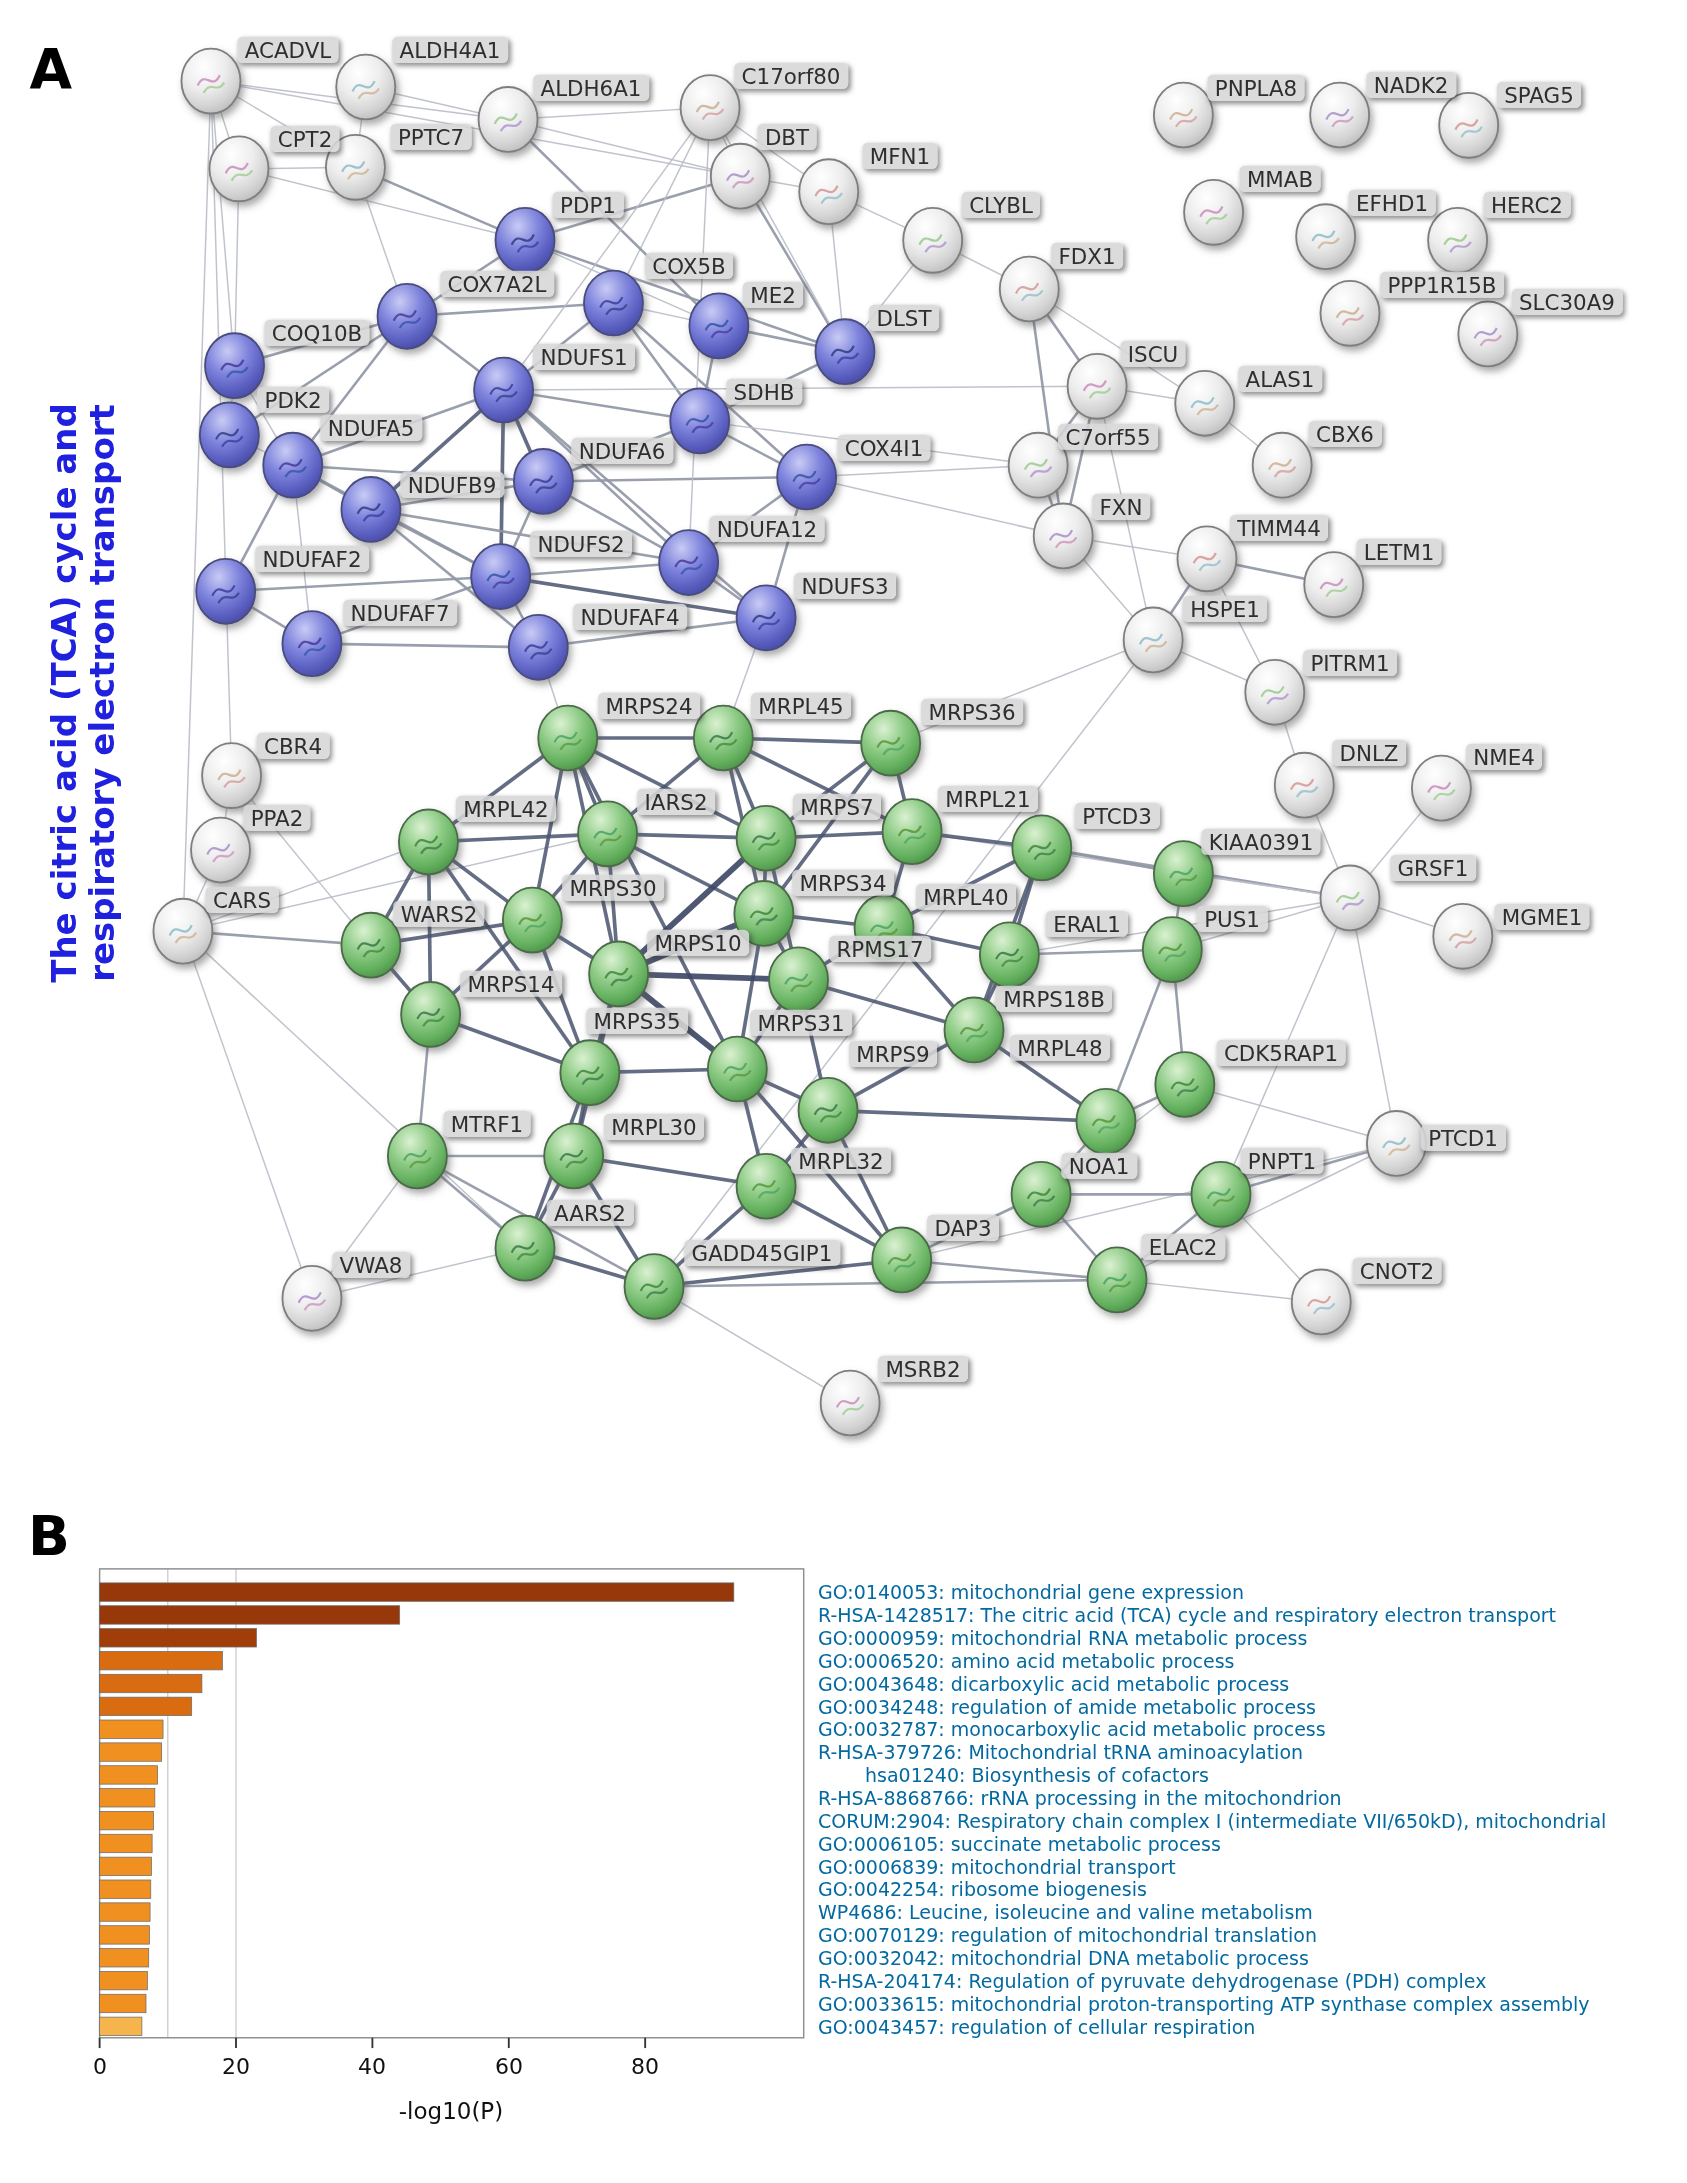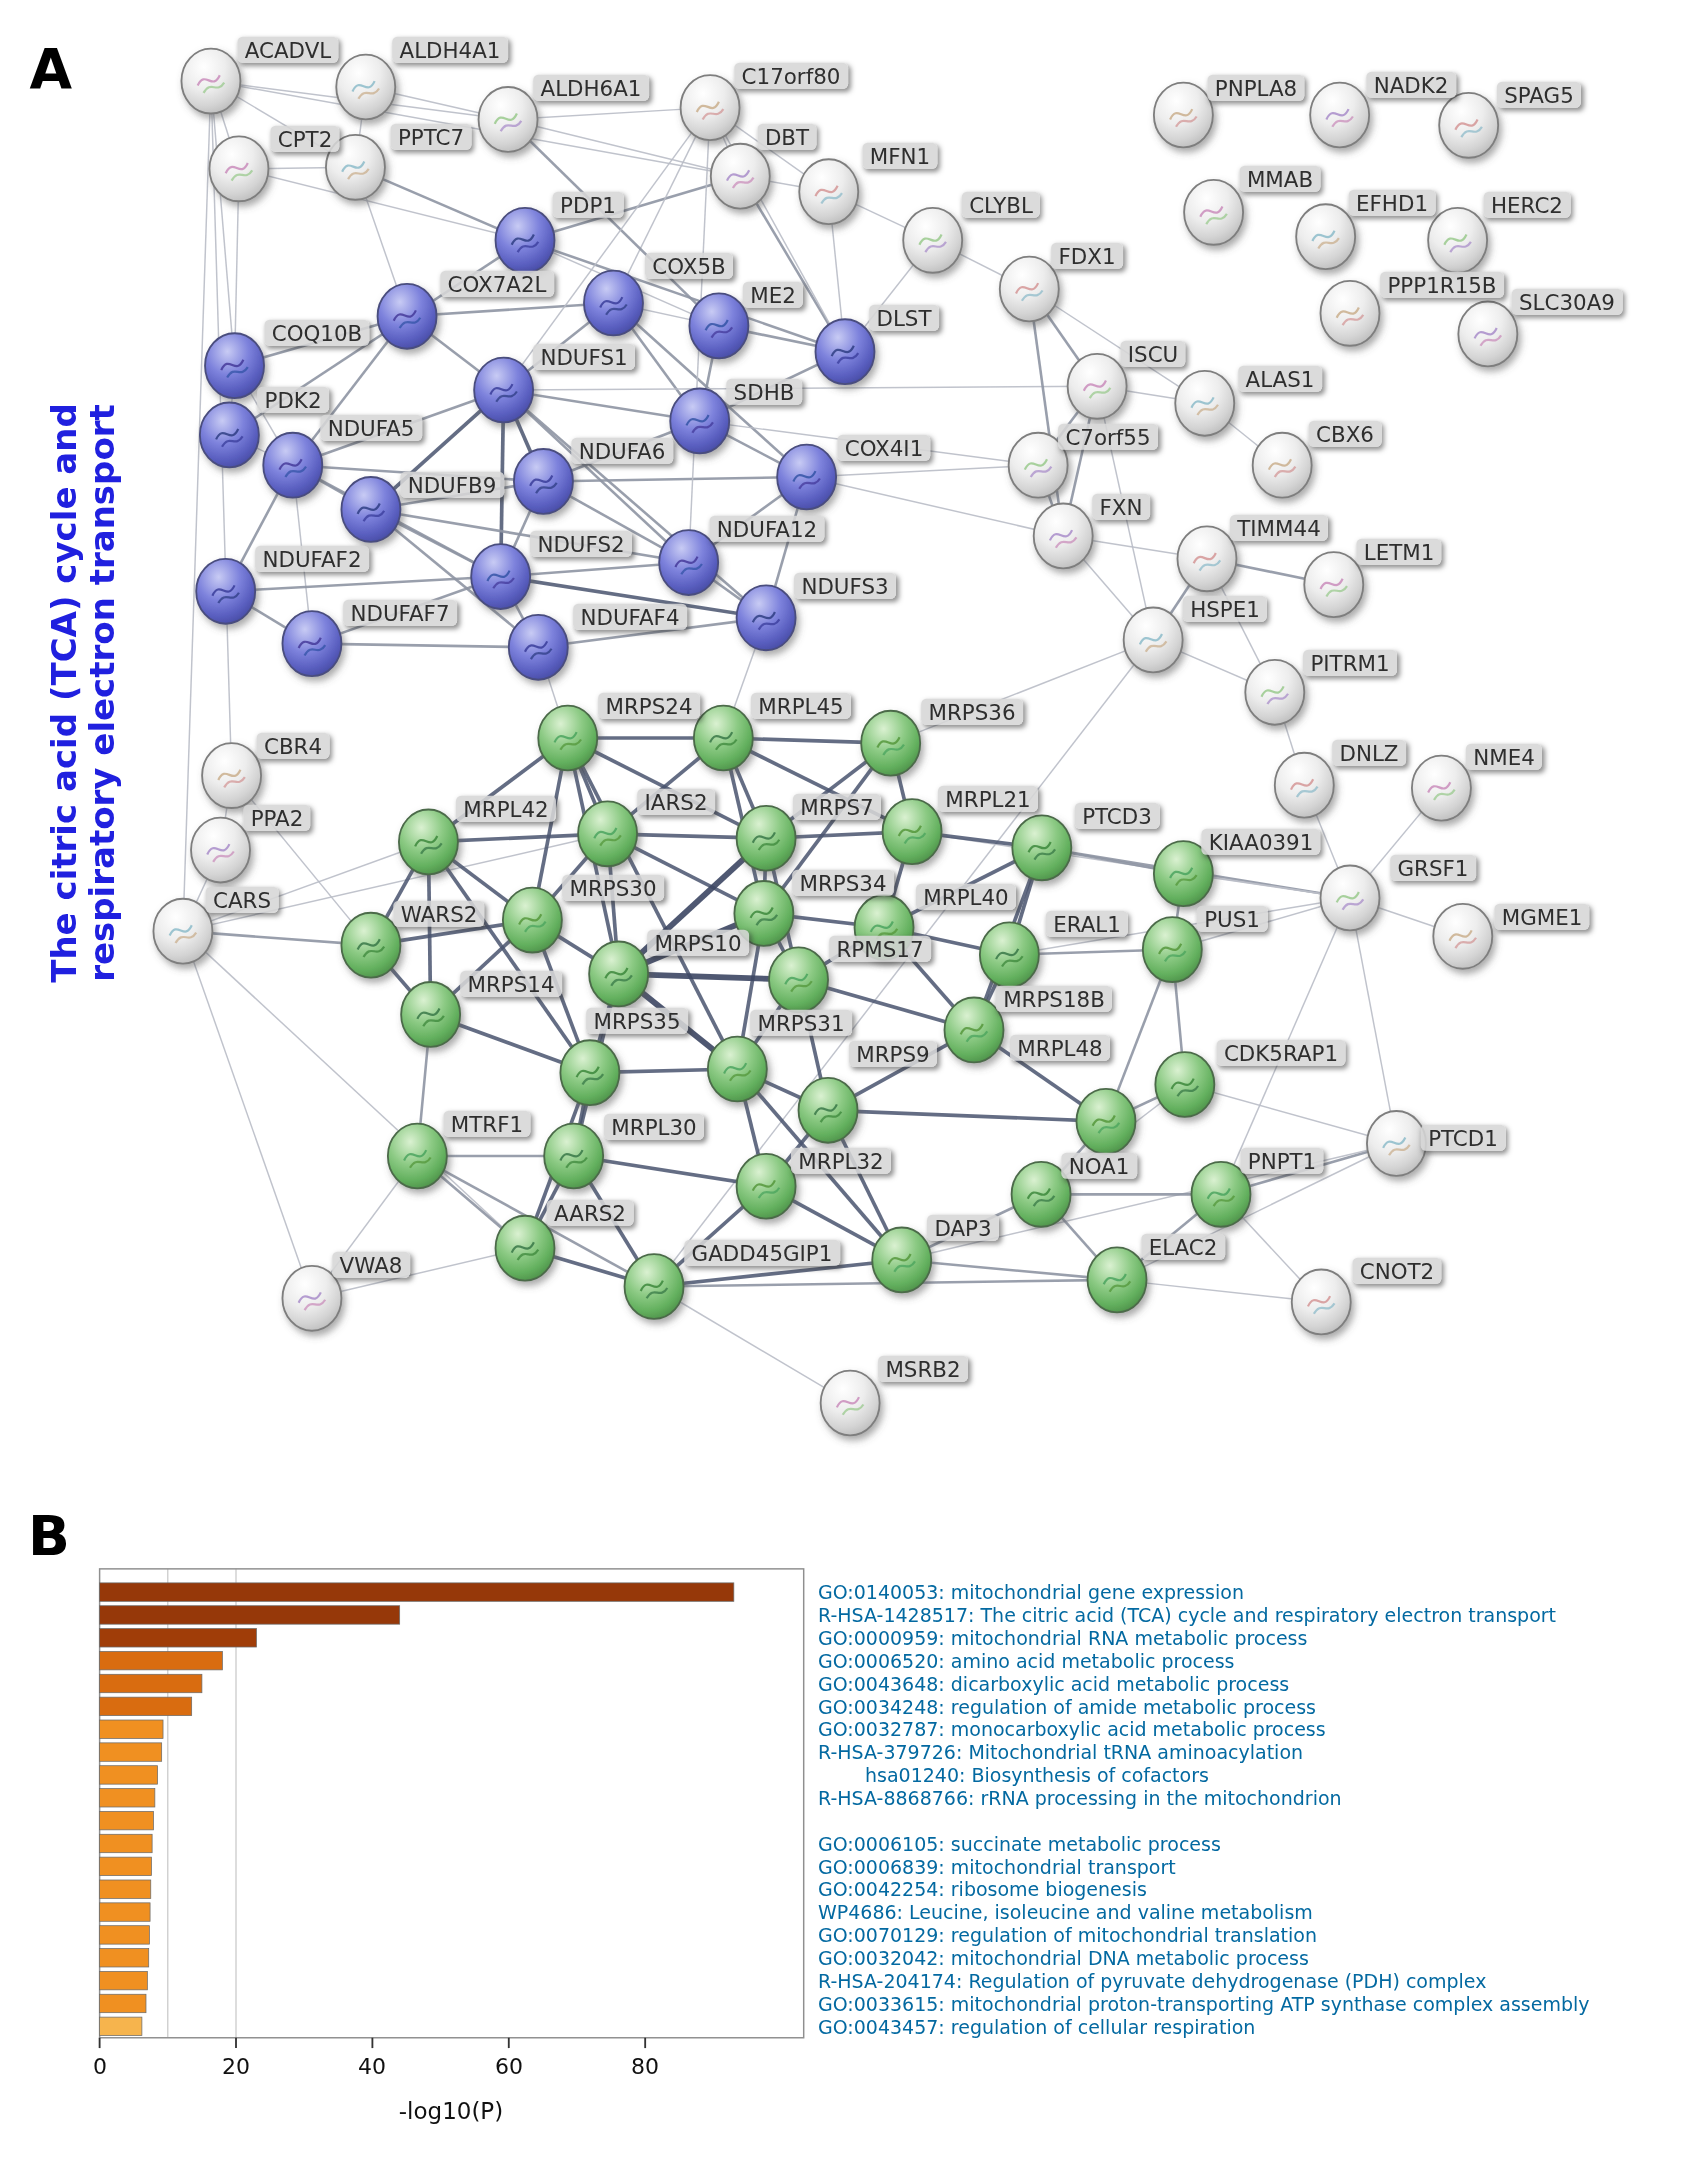--- a/index.html
+++ b/index.html
@@ -857,20 +857,21 @@
       <span class="go-label" style="left: 818px; top: 1592px;">GO:0140053: mitochondrial gene expression</span>
       <span class="go-label" style="left: 818px; top: 1615px;">R-HSA-1428517: The citric acid (TCA) cycle and respiratory electron transport</span>
       <span class="go-label" style="left: 818px; top: 1638px;">GO:0000959: mitochondrial RNA metabolic process</span>
       <span class="go-label" style="left: 818px; top: 1661px;">GO:0006520: amino acid metabolic process</span>
       <span class="go-label" style="left: 818px; top: 1684px;">GO:0043648: dicarboxylic acid metabolic process</span>
       <span class="go-label" style="left: 818px; top: 1707px;">GO:0034248: regulation of amide metabolic process</span>
       <span class="go-label" style="left: 818px; top: 1729px;">GO:0032787: monocarboxylic acid metabolic process</span>
       <span class="go-label" style="left: 818px; top: 1752px;">R-HSA-379726: Mitochondrial tRNA aminoacylation</span>
       <span class="go-label" style="left: 818px; top: 1775px; margin-left: 47px;">hsa01240: Biosynthesis of cofactors</span>
       <span class="go-label" style="left: 818px; top: 1798px;">R-HSA-8868766: rRNA processing in the mitochondrion</span>
+      <span class="go-label" style="left: 818px; top: 1821px;">CORUM:2904: Respiratory chain complex I (intermediate VII/650kD), mitochondrial</span>
       <span class="go-label" style="left: 818px; top: 1844px;">GO:0006105: succinate metabolic process</span>
       <span class="go-label" style="left: 818px; top: 1867px;">GO:0006839: mitochondrial transport</span>
       <span class="go-label" style="left: 818px; top: 1889px;">GO:0042254: ribosome biogenesis</span>
       <span class="go-label" style="left: 818px; top: 1912px;">WP4686: Leucine, isoleucine and valine metabolism</span>
       <span class="go-label" style="left: 818px; top: 1935px;">GO:0070129: regulation of mitochondrial translation</span>
       <span class="go-label" style="left: 818px; top: 1958px;">GO:0032042: mitochondrial DNA metabolic process</span>
       <span class="go-label" style="left: 818px; top: 1981px;">R-HSA-204174: Regulation of pyruvate dehydrogenase (PDH) complex</span>
       <span class="go-label" style="left: 818px; top: 2004px;">GO:0033615: mitochondrial proton-transporting ATP synthase complex assembly</span>
       <span class="go-label" style="left: 818px; top: 2027px;">GO:0043457: regulation of cellular respiration</span>
     </div>

